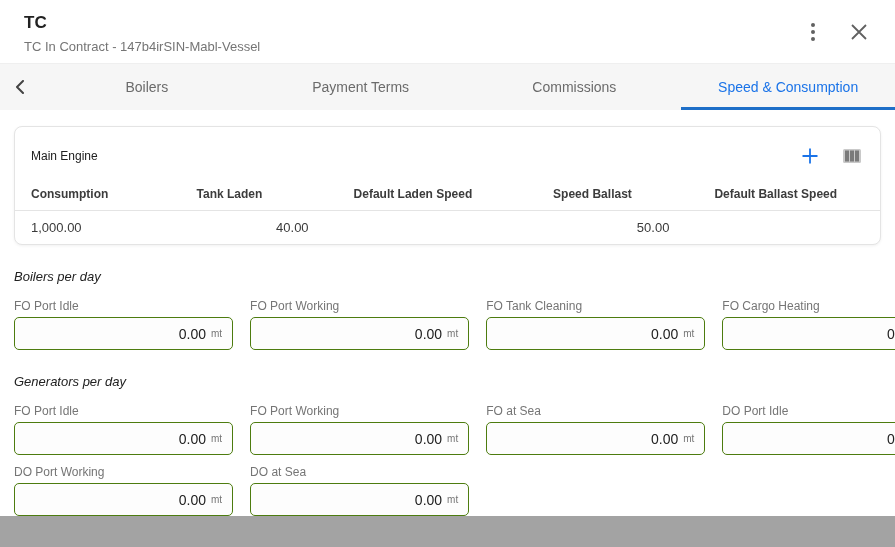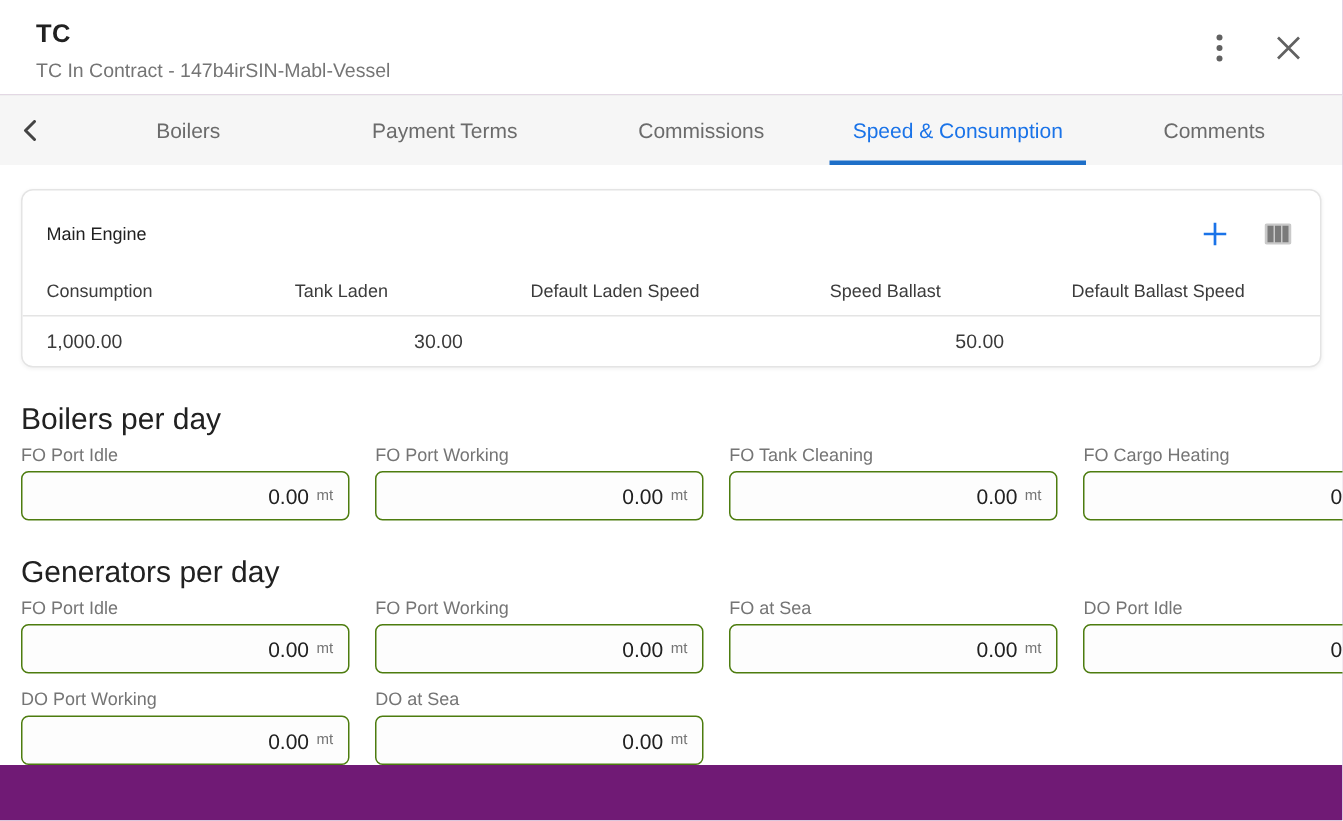--- a/index.html
+++ b/index.html
@@ -1,19 +1,19 @@
 <!DOCTYPE html>
 <html><head>
 <meta charset="utf-8">
 <style>
   * { margin: 0; padding: 0; box-sizing: border-box; }
   html, body { width: 895px; height: 547px; overflow: hidden; }
   body { font-family: "Liberation Sans", sans-serif; background: #ffffff; color: #202124; }
 
-  .screen { width: 895px; height: 547px; background: #701a75; position: relative; }
+  .screen { width: 895px; height: 547px; background: #a3a3a3; position: relative; }
 
   
   .header {
     height: 63px; background: #ffffff; display: flex;
     align-items: center; justify-content: space-between; padding: 0 24px;
   }
   .header-titles { display: flex; flex-direction: column; gap: 6px; padding-top: 4px; }
   .header-title { font-size: 17px; font-weight: 700; color: #212121; letter-spacing: .2px; }
   .header-subtitle { font-size: 13px; color: #757575; }
   .header-actions { display: flex; align-items: center; gap: 22px; }
@@ -43,30 +43,30 @@
   .card {
     background: #ffffff; border: 1px solid #e4e4e4; border-radius: 8px;
     box-shadow: 0 1px 3px rgba(0,0,0,0.06); overflow: hidden;
   }
   .card-head { display: flex; align-items: center; justify-content: space-between; padding: 17px 16px 10px 16px; }
   .card-title { font-size: 12px; color: #212121; font-weight: 400; }
   .card-head-actions { display: flex; align-items: center; gap: 18px; }
 
   .grid-row { display: grid; grid-template-columns: 19.5% 18.5% 23.5% 19% 19.5%; align-items: center; }
   .thead { padding: 9px 0 9px 16px; }
-  .thead .th { font-size: 12px; font-weight: 400; color: #3c3c3c; text-align: left; padding-right: 8px; }
+  .thead .th { font-size: 12px; font-weight: 700; color: #3c3c3c; text-align: left; padding-right: 8px; }
   .trow { border-top: 1px solid #e4e4e4; padding: 9px 0 9px 16px; }
   .trow .td { font-size: 13px; color: #3a3a3a; }
   .td.num-right { text-align: right; padding-right: 45px; }
 
   
-  .section-title { font-size: 20px; color: #212121; font-weight: 400; margin-top: 24px; }
+  .section-title { font-size: 13px; color: #212121; font-weight: 400; margin-top: 24px; font-style: italic; }
   .field-grid {
     display: grid; grid-template-columns: repeat(4, 1fr);
-    column-gap: 17px; row-gap: 10px; margin-top: 4px;
+    column-gap: 17px; row-gap: 10px; margin-top: 15px;
   }
   .field { display: flex; flex-direction: column; }
   .field-label { font-size: 12px; color: #757575; margin-bottom: 4px; }
   .field-box {
     height: 33px; border: 1px solid #4d7c0f; border-radius: 5px; background: #fdfdfd;
     display: flex; align-items: center; padding: 0 10px;
   }
   .field-input {
     flex: 1; min-width: 0; border: none; outline: none; background: transparent;
     text-align: right; font-size: 14px; color: #212121; font-family: "Liberation Sans", sans-serif;
@@ -104,21 +104,20 @@
   <div class="tabbar">
     <button class="tab-back">
       <svg width="10" height="14" viewBox="0 0 10 14">
         <path d="M8 1 L2 7 L8 13" stroke="#444444" stroke-width="2" fill="none" stroke-linecap="round" stroke-linejoin="round"></path>
       </svg>
     </button>
     <button class="tab">Boilers</button>
     <button class="tab">Payment Terms</button>
     <button class="tab">Commissions</button>
     <button class="tab active">Speed &amp; Consumption</button>
-    <button class="tab">Comments</button>
   </div>
 
   <div class="content">
 
     <div class="card">
       <div class="card-head">
         <div class="card-title">Main Engine</div>
         <div class="card-head-actions">
           <button class="icon-btn">
             <svg width="18" height="18" viewBox="0 0 18 18">
@@ -139,21 +138,21 @@
       <div class="grid-row thead">
         <div class="th">Consumption</div>
         <div class="th">Tank Laden</div>
         <div class="th">Default Laden Speed</div>
         <div class="th">Speed Ballast</div>
         <div class="th">Default Ballast Speed</div>
       </div>
 
       <div class="grid-row trow">
         <div class="td">1,000.00</div>
-        <div class="td num-right">30.00</div>
+        <div class="td num-right">40.00</div>
         <div class="td"></div>
         <div class="td num-right">50.00</div>
         <div class="td"></div>
       </div>
     </div>
 
     <div class="section-title">Boilers per day</div>
     <div class="field-grid">
 
       <div class="field">

